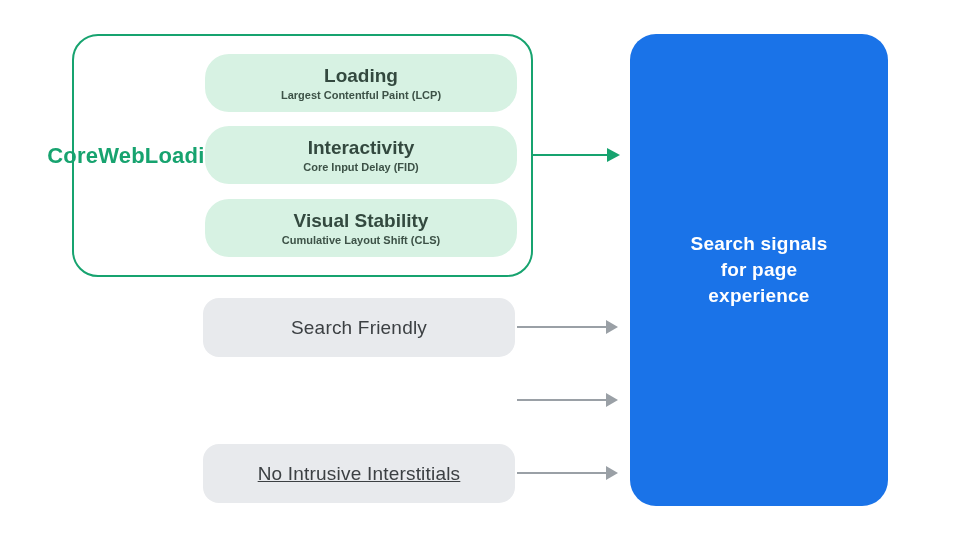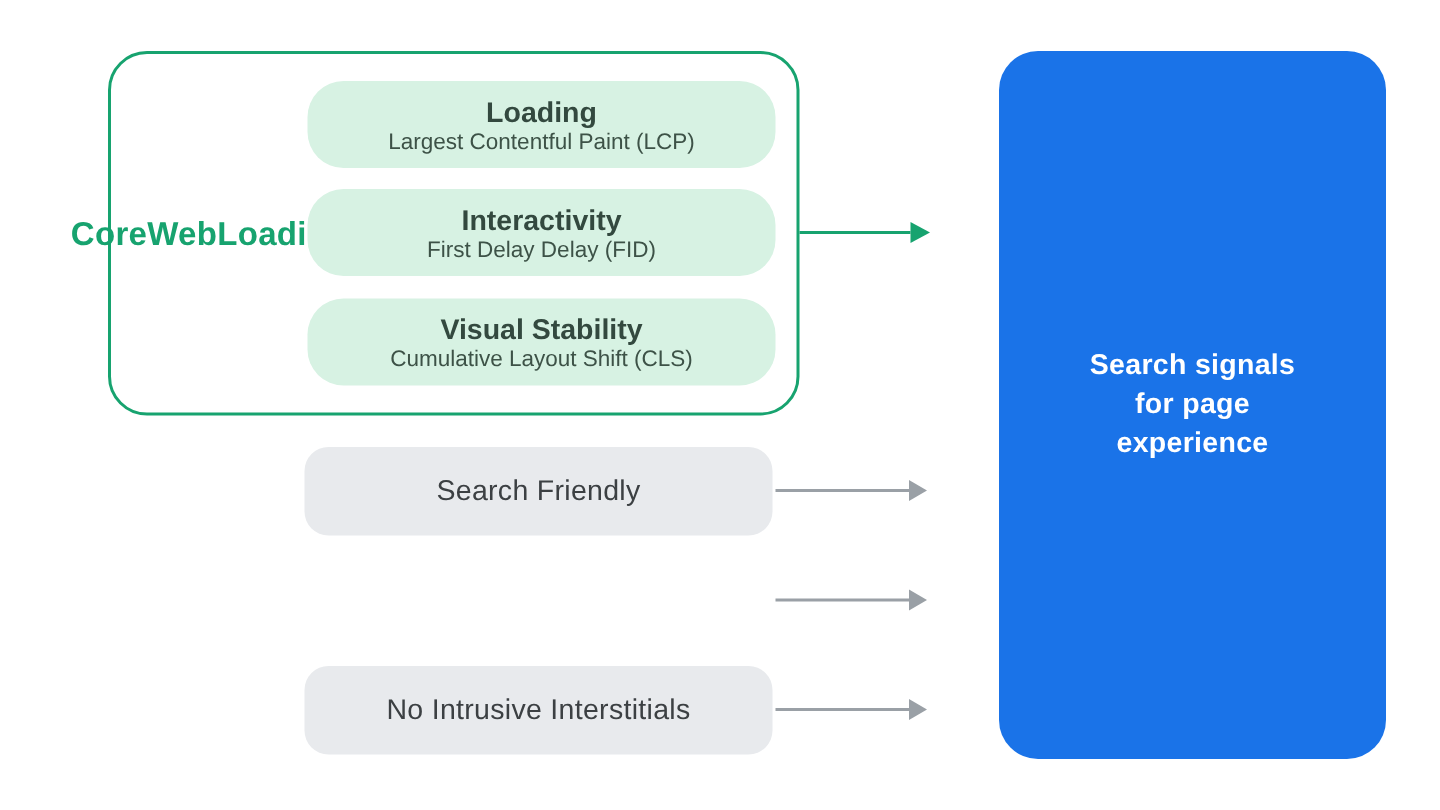--- a/index.html
+++ b/index.html
@@ -62,22 +62,23 @@
     text-align: center;
   }
   .metric-pill .title {
     color: var(--title_text);
     font-size: 19px;
     font-weight: 600;
     line-height: 23px;
   }
   .metric-pill .subtitle {
     color: var(--subtitle_text);
-    font-size: 15px;
+    font-size: 11px;
     line-height: 16px;
+    font-weight: bold;
   }
   .metric-1 { top: 18px; }
   .metric-2 { top: 90px; align-items: center; }
   .metric-3 { top: 163px; text-align: center; }
 
   
   .signal-pill {
     position: absolute;
     left: 203px;
     width: 312px; height: 59px;
@@ -86,40 +87,39 @@
     display: flex;
     align-items: center;
     justify-content: center;
     color: var(--gray_text);
     font-size: 19px;
     font-weight: 500;
     letter-spacing: 0.2px;
   }
   .signal-1 { top: 298px; }
   .signal-2 { top: 371px; }
-  .signal-3 { top: 444px; }
+  .signal-3 { top: 444px; text-decoration: underline; }
 
   
   .result-box {
     position: absolute;
     left: 630px; top: 34px;
     width: 258px; height: 472px;
     background: var(--blue);
     border-radius: 26px;
     display: flex;
     flex-direction: column;
     align-items: center;
     justify-content: center;
     text-align: center;
     color: var(--white);
     font-size: 19px;
     font-weight: 700;
     line-height: 26px;
     letter-spacing: 0.2px;
-    margin-left: 36px;
   }
 
   
   .arrow {
     position: absolute;
     height: 14px;
     display: flex;
     align-items: center;
   }
   .arrow .shaft {
@@ -153,21 +153,21 @@
       <span>Loading</span>
     </div>
 
     <div class="metric-pill metric-1">
       <div class="title">Loading</div>
       <div class="subtitle">Largest Contentful Paint (LCP)</div>
     </div>
 
     <div class="metric-pill metric-2">
       <div class="title">Interactivity</div>
-      <div class="subtitle">First Delay Delay (FID)</div>
+      <div class="subtitle">Core Input Delay (FID)</div>
     </div>
 
     <div class="metric-pill metric-3">
       <div class="title">Visual Stability</div>
       <div class="subtitle">Cumulative Layout Shift (CLS)</div>
     </div>
   </div>
 
   <div class="arrow arrow-green">
     <div class="shaft"></div>

